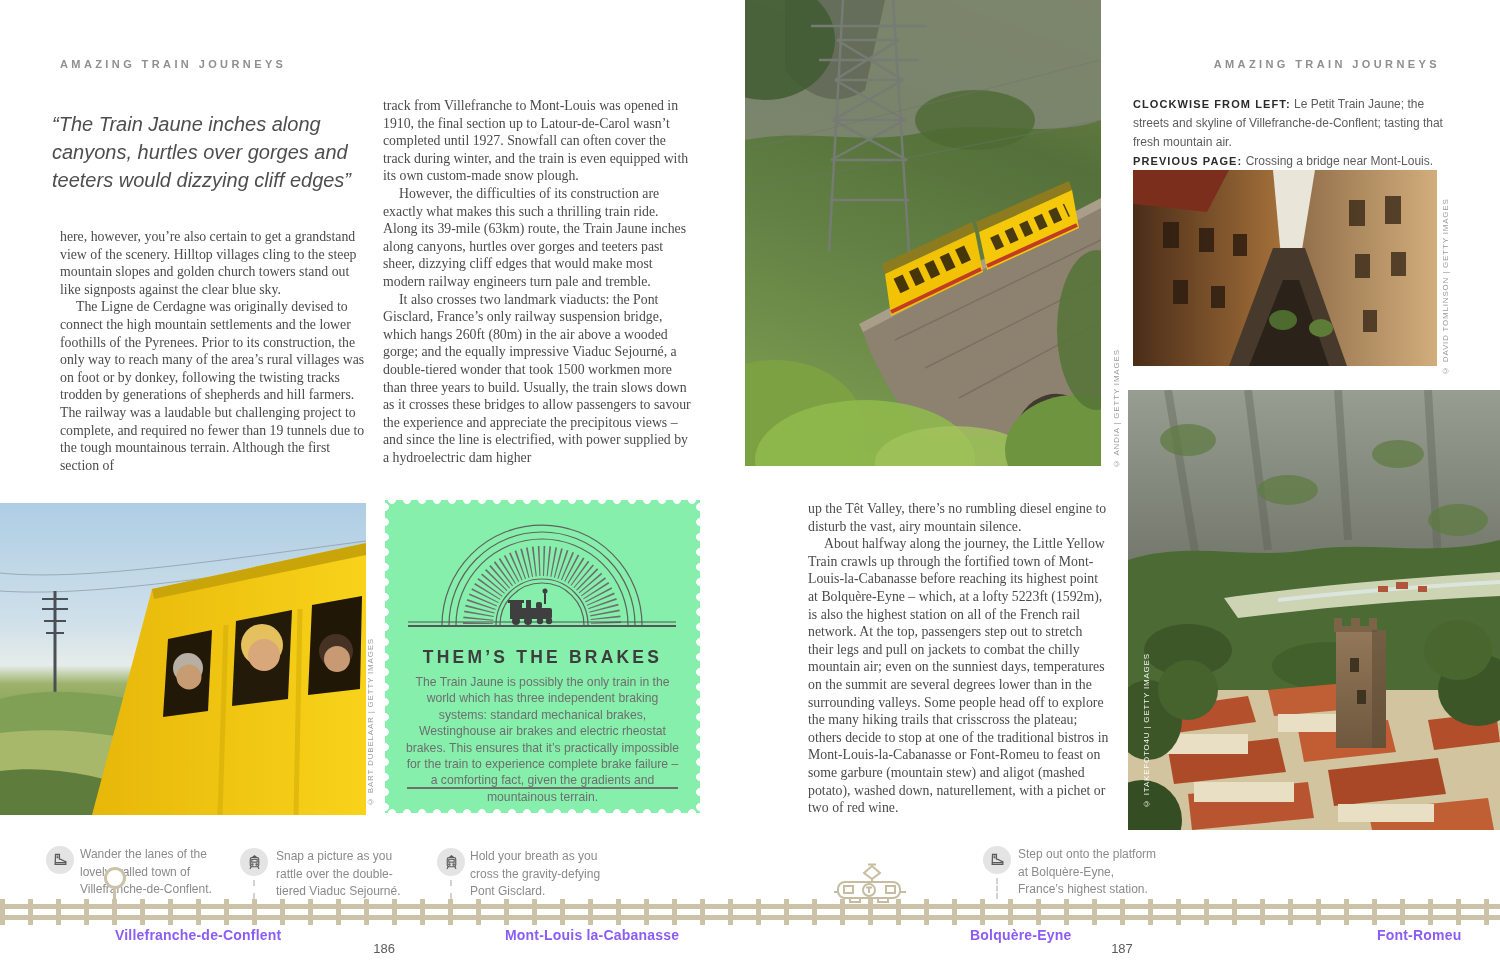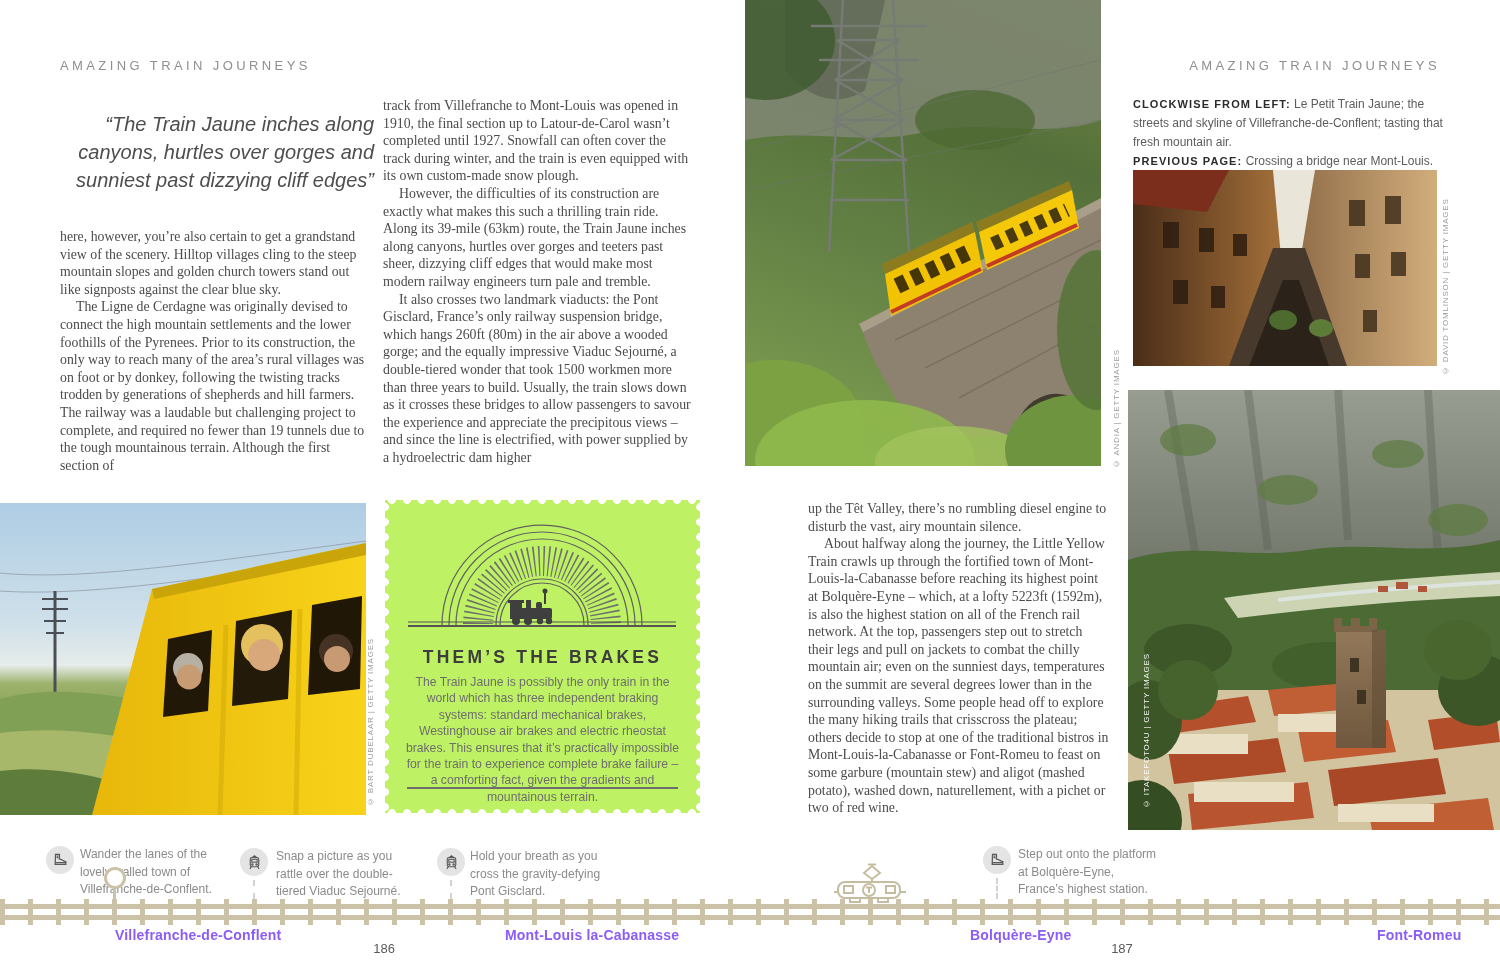--- a/index.html
+++ b/index.html
@@ -1,33 +1,33 @@
 <!DOCTYPE html>
 <html><head>
 <meta charset="utf-8">
 <style>
   html,body{margin:0;padding:0;background:#fff;}
   .canvas{position:relative;width:1500px;height:973px;background:#ffffff;overflow:hidden;
           font-family:"Liberation Sans",sans-serif;}
   .abs{position:absolute;}
-  .runhead{font-size:13px;letter-spacing:3.4px;color:#8f8f8f;font-weight:400;}
-  .quote{font-style:italic;font-size:20px;line-height:28px;color:#4e4e4e;text-align:right;}
+  .runhead{font-size:11px;letter-spacing:3.4px;color:#8f8f8f;font-weight:700;}
+  .quote{font-style:italic;font-size:20px;line-height:28px;color:#4e4e4e;text-align:left;}
   .bodytext{font-family:"Liberation Serif",serif;font-size:13.8px;line-height:17.6px;color:#4b4b4b;text-align:left;}
   .bodytext p{margin:0;}
   .bodytext p.ind{text-indent:16px;}
   .it{}
   .caption{font-size:12px;line-height:19px;color:#5c5c5c;}
   .caption .cap-label{font-weight:bold;color:#2b2b2b;letter-spacing:1.1px;font-size:11px;margin-top:13px;}
   .vcred{position:absolute;writing-mode:vertical-rl;transform:rotate(180deg);font-size:8px;
          letter-spacing:.8px;color:#9a9a9a;white-space:nowrap;line-height:10px;}
   .vcred.onphoto{color:rgba(255,255,255,.95);}
   .photo{position:absolute;overflow:hidden;}
   .photo svg{position:absolute;left:0;top:0;}
   
-  .stamp{position:absolute;background:#bef264;}
+  .stamp{position:absolute;background:#86efac;}
   .perf{position:absolute;}
   .perf.t{left:0;right:0;top:-1px;height:10px;background-image:radial-gradient(circle 4px at 7px 1px,#fff 3.6px,rgba(255,255,255,0) 4.3px);background-size:15px 10px;background-repeat:repeat-x;}
   .perf.b{left:0;right:0;bottom:-1px;height:10px;background-image:radial-gradient(circle 4px at 7px 9px,#fff 3.6px,rgba(255,255,255,0) 4.3px);background-size:15px 10px;background-repeat:repeat-x;}
   .perf.l{top:0;bottom:0;left:-1px;width:10px;background-image:radial-gradient(circle 4px at 1px 7px,#fff 3.6px,rgba(255,255,255,0) 4.3px);background-size:10px 15px;background-repeat:repeat-y;}
   .perf.r{top:0;bottom:0;right:-1px;width:10px;background-image:radial-gradient(circle 4px at 9px 7px,#fff 3.6px,rgba(255,255,255,0) 4.3px);background-size:10px 15px;background-repeat:repeat-y;}
   .stamp-title{position:absolute;left:0;right:0;top:146px;text-align:center;font-weight:bold;font-size:19px;
                letter-spacing:3.5px;color:#3d3d3d;transform:scaleX(.92);}
   .stamp-body{position:absolute;left:18px;right:18px;top:174px;text-align:center;font-size:12.2px;
               line-height:16.4px;color:#6e6e6e;}
   .stamp-rule{position:absolute;left:22px;right:22px;bottom:24px;height:2px;background:#6e6e6e;}
@@ -53,21 +53,21 @@
 </head>
 <body>
 
 <div class="canvas">
 
   <div class="abs runhead" style="left:60px;top:58px;">AMAZING TRAIN JOURNEYS</div>
 
   <div class="abs quote" style="left:52px;top:110px;width:322px;">
     <div>“The Train Jaune inches along</div>
     <div>canyons, hurtles over gorges and</div>
-    <div>sunniest past dizzying cliff edges”</div>
+    <div>teeters would dizzying cliff edges”</div>
   </div>
 
   <div class="abs bodytext" style="left:60px;top:228px;width:306px;">
     <p>here, however, you’re also certain to get a grandstand view of the scenery. Hilltop villages cling to the steep mountain slopes and golden church towers stand out like signposts against the clear blue sky.</p>
     <p class="ind">The Ligne de Cerdagne was originally devised to connect the high mountain settlements and the lower foothills of the Pyrenees. Prior to its construction, the only way to reach many of the area’s rural villages was on foot or by donkey, following the twisting tracks trodden by generations of shepherds and hill farmers. The railway was a laudable but challenging project to complete, and required no fewer than 19 tunnels due to the tough mountainous terrain. Although the first section of</p>
   </div>
 
   <div class="abs bodytext" style="left:383px;top:97px;width:310px;">
     <p>track from Villefranche to Mont-Louis was opened in 1910, the final section up to Latour-de-Carol wasn’t completed until 1927. Snowfall can often cover the track during winter, and the train is even equipped with its own custom-made snow plough.</p>
     <p class="ind">However, the difficulties of its construction are exactly what makes this such a thrilling train ride. Along its 39-mile (63km) route, the Train Jaune inches along canyons, hurtles over gorges and teeters past sheer, dizzying cliff edges that would make most modern railway engineers turn pale and tremble.</p>

